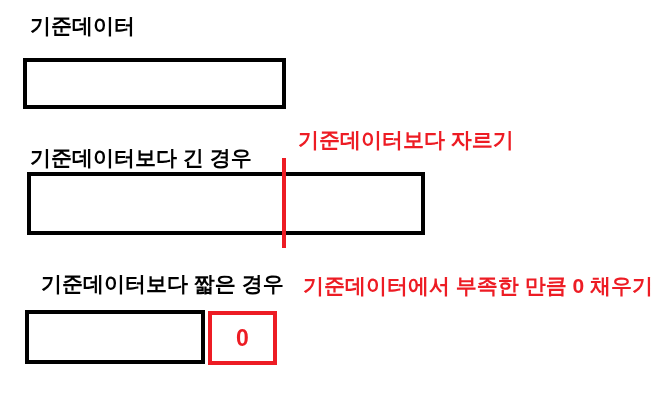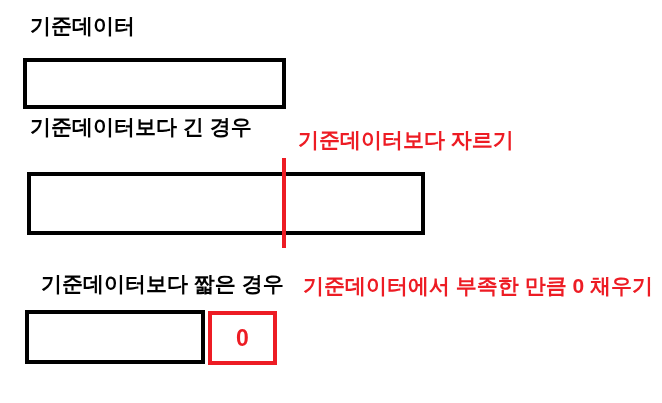--- a/index.html
+++ b/index.html
@@ -46,21 +46,21 @@
   }
   .cut-line {
     width: 4px;
     background: var(--accent_red, #ed1c24);
   }
 
   
   #base-label        { left: 30px;  top: 14px; }
   #base-box          { left: 23px;  top: 58px;  width: 263px; height: 51px; }
 
-  #longer-label      { left: 30px;  top: 115px; }
+  #longer-label      { left: 30px;  top: 146px; }
   #longer-annotation { left: 298px; top: 128px; }
   #longer-box        { left: 27px;  top: 172px; width: 398px; height: 63px; }
   #cut-line          { left: 282px; top: 158px; height: 90px; }
 
   #shorter-label     { left: 33px;  top: 272px; margin-left: 8px; }
   #shorter-annotation{ left: 303px; top: 274px; }
   #shorter-box       { left: 25px;  top: 310px; width: 180px; height: 54px; }
   #pad-box           { left: 208px; top: 311px; width: 69px;  height: 54px; }
 </style>
 </head>

